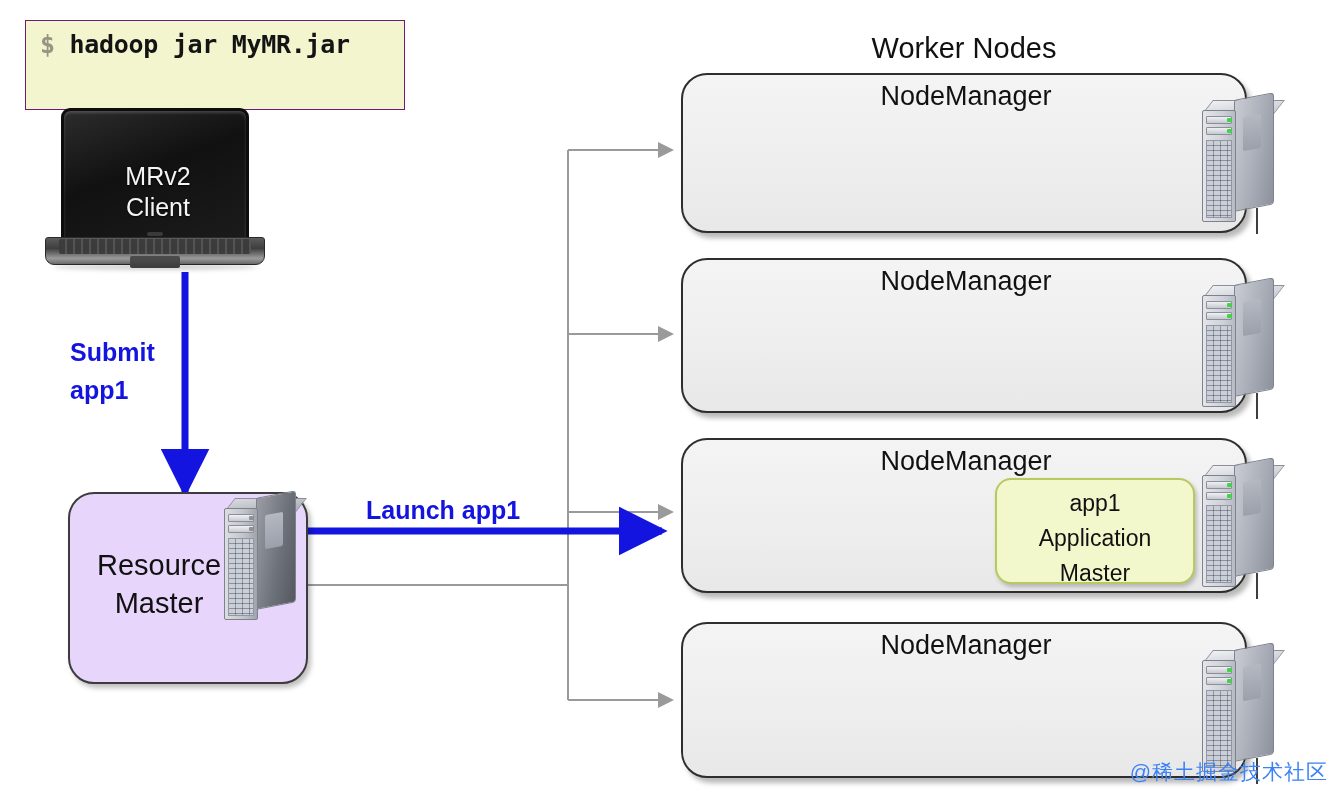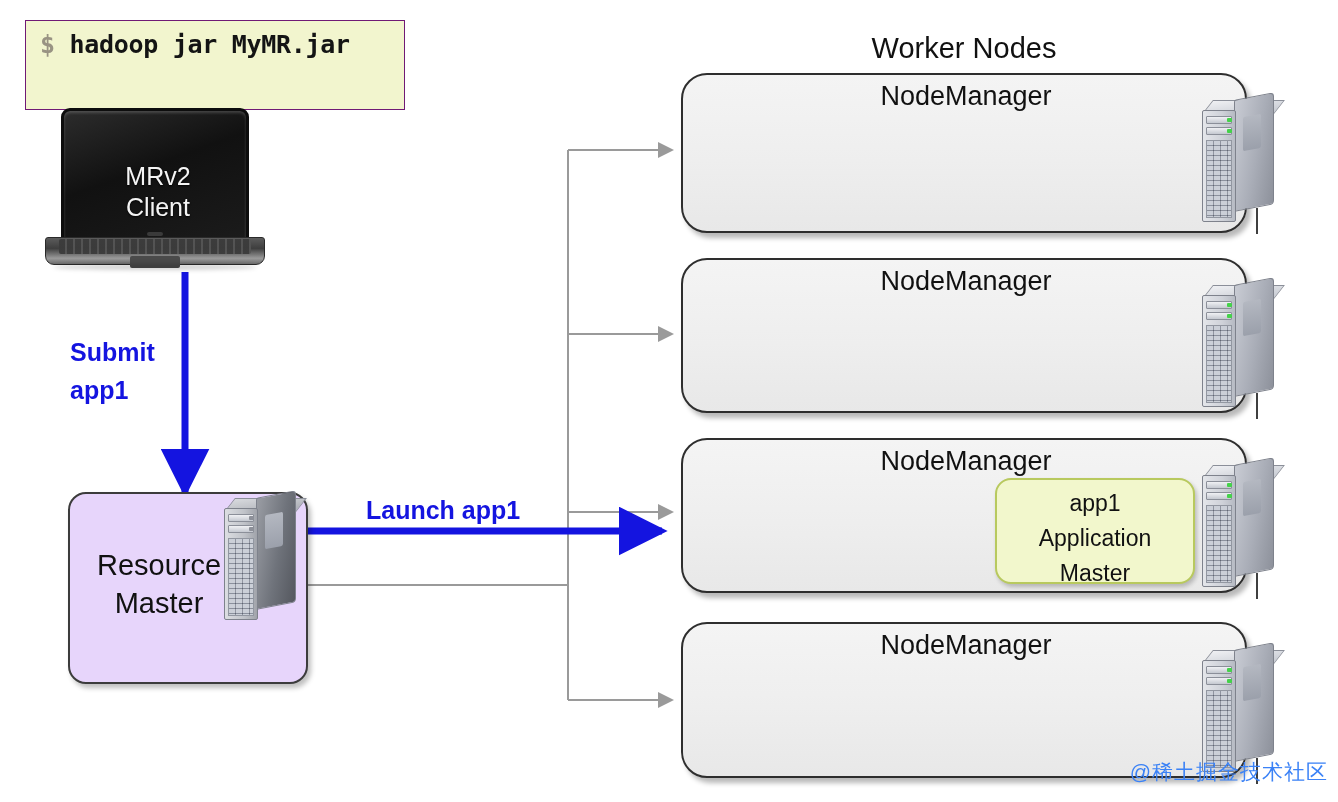--- a/index.html
+++ b/index.html
@@ -56,21 +56,21 @@
     width:50px;height:12px;background:#4a4a4a;border-radius:2px;
   }
   .laptop .shadow{
     position:absolute;left:8px;top:156px;width:204px;height:6px;
     background:rgba(0,0,0,.18);filter:blur(2px);border-radius:50%;
   }
 
   
   .rm-box{
     position:absolute;left:68px;top:492px;width:240px;height:192px;
-    background:#e7d5fb;border:2px solid #3c3c3c;border-radius:18px;
+    background:#e7d5fb;border:2px solid #3c3c3c;border-radius:26px;
     box-sizing:border-box;box-shadow:3px 4px 5px rgba(0,0,0,.25);
   }
   .rm-label{
     position:absolute;left:14px;top:52px;width:150px;text-align:center;
     font-size:29px;line-height:38px;color:#111;
   }
   .nm-box{
     position:absolute;left:681px;width:566px;
     background:linear-gradient(180deg,#f4f4f4 0%,#eeeeee 55%,#e8e8e8 100%);
     border:2.5px solid #2e2e2e;border-radius:26px;box-sizing:border-box;

